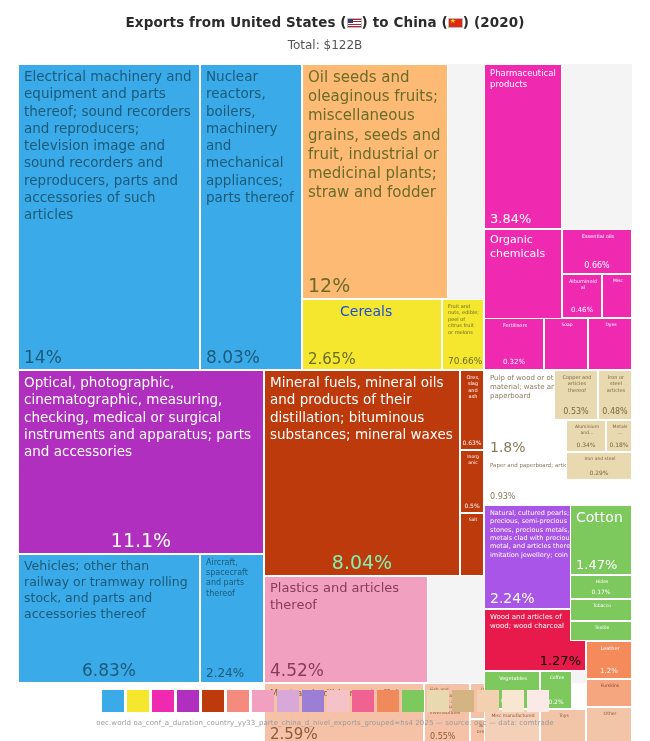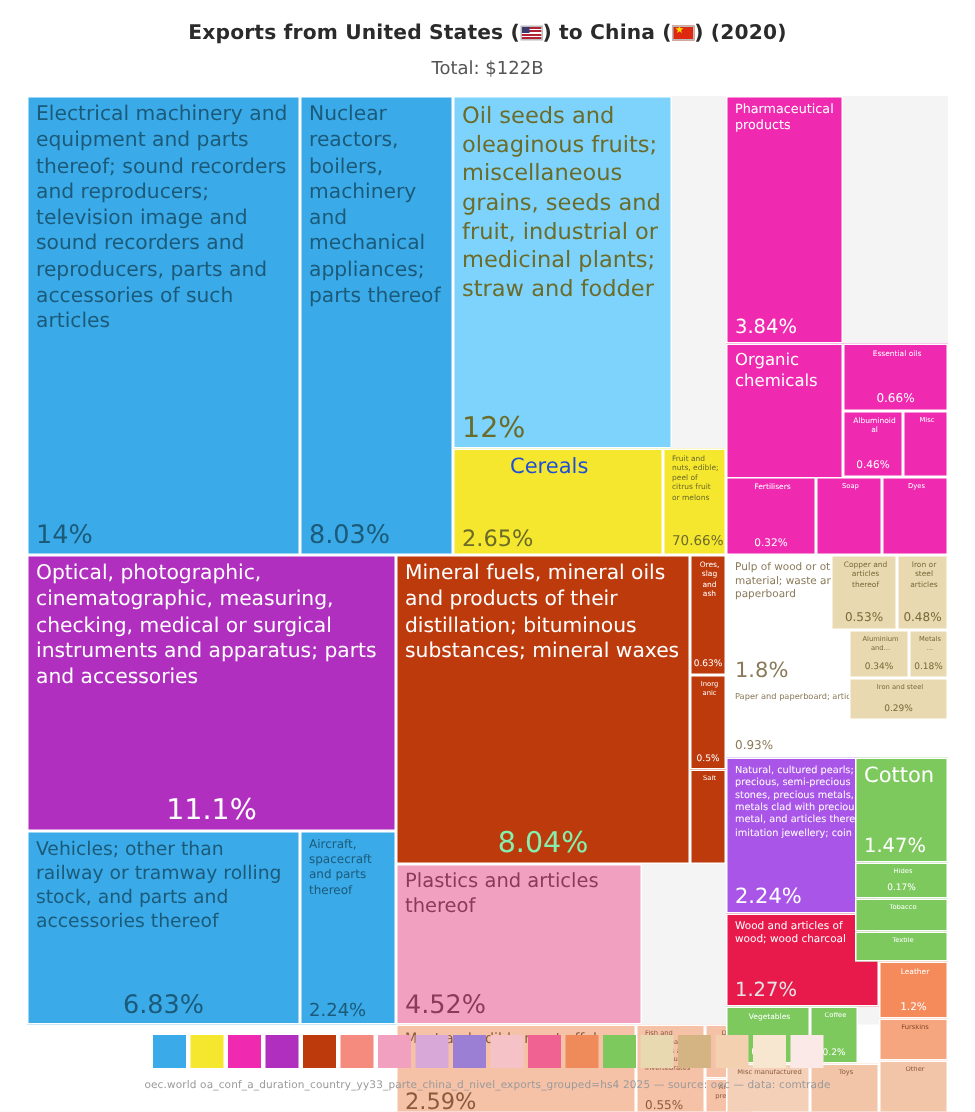--- a/index.html
+++ b/index.html
@@ -131,21 +131,21 @@
 
   <div id="treemap">
       <div class="cell" style="left: 0px; top: 0px; width: 182px; height: 306px; background: rgb(58, 171, 232);">
         <div class="lbl" style="font-size: 13.5px; color: rgb(28, 90, 122); max-height: 290px;">Electrical machinery and equipment and parts thereof; sound recorders and reproducers; television image and sound recorders and reproducers, parts and accessories of such articles</div>
         <div class="val" style="font-size: 17px; color: rgb(28, 90, 122);">14%</div>
       </div>
       <div class="cell" style="left: 182px; top: 0px; width: 102px; height: 306px; background: rgb(58, 171, 232);">
         <div class="lbl" style="font-size: 13.5px; color: rgb(28, 90, 122); max-height: 290px;">Nuclear reactors, boilers, machinery and mechanical appliances; parts thereof</div>
         <div class="val" style="font-size: 17px; color: rgb(28, 90, 122);">8.03%</div>
       </div>
-      <div class="cell" style="left: 284px; top: 0px; width: 146px; height: 235px; background: #7dd3fc;">
+      <div class="cell" style="left: 284px; top: 0px; width: 146px; height: 235px; background: #fdba74;">
         <div class="lbl" style="font-size: 15px; color: rgb(107, 107, 42); max-height: 219px;">Oil seeds and oleaginous fruits; miscellaneous grains, seeds and fruit, industrial or medicinal plants; straw and fodder</div>
         <div class="val" style="font-size: 19px; color: rgb(107, 107, 42);">12%</div>
       </div>
       <div class="cell" style="left: 284px; top: 235px; width: 140px; height: 71px; background: rgb(245, 230, 46);">
         <div class="lbl" style="font-size: 14px; color: #1d4ed8; max-height: 55px; margin-left: 32px;">Cereals</div>
         <div class="val" style="font-size: 15px; color: rgb(107, 107, 42);">2.65%</div>
       </div>
       <div class="cell" style="left: 424px; top: 235px; width: 42px; height: 71px; background: rgb(245, 230, 46);">
         <div class="lbl" style="font-size: 5px; color: rgb(107, 107, 42); max-height: 55px;">Fruit and nuts, edible; peel of citrus fruit or melons</div>
         <div class="val" style="font-size: 9px; color: rgb(107, 107, 42);">70.66%</div>
@@ -255,21 +255,21 @@
       <div class="cell" style="left: 548px; top: 388px; width: 66px; height: 28px; background: rgb(232, 217, 176);">
         <div class="lbl center" style="font-size: 4.5px; color: rgb(122, 106, 58); max-height: 12px;">Iron and steel</div>
         <div class="val center" style="font-size: 6px; color: rgb(122, 106, 58);">0.29%</div>
       </div>
       <div class="cell" style="left: 552px; top: 441px; width: 62px; height: 70px; background: rgb(125, 201, 94);">
         <div class="lbl" style="font-size: 14px; color: rgb(255, 255, 255); max-height: 54px;">Cotton</div>
         <div class="val" style="font-size: 13px; color: rgb(255, 255, 255);">1.47%</div>
       </div>
       <div class="cell" style="left: 466px; top: 545px; width: 102px; height: 62px; background: rgb(232, 25, 75);">
         <div class="lbl" style="font-size: 7px; color: rgb(255, 255, 255); max-height: 46px;">Wood and articles of wood; wood charcoal</div>
-        <div class="val" style="font-size: 13px; color: #e5e5e5;">1.27%</div>
+        <div class="val" style="font-size: 13px; color: #000000; text-align: right;">1.27%</div>
       </div>
       <div class="cell" style="left: 466px; top: 607px; width: 56px; height: 38px; background: rgb(125, 201, 94);">
         <div class="lbl center" style="font-size: 5px; color: rgb(255, 255, 255); max-height: 22px;">Vegetables</div>
         <div class="val center" style="font-size: 7px; color: rgb(255, 255, 255);">0.39%</div>
       </div>
       <div class="cell" style="left: 522px; top: 607px; width: 32px; height: 38px; background: rgb(125, 201, 94);">
         <div class="lbl center" style="font-size: 4.5px; color: rgb(255, 255, 255); max-height: 22px;">Coffee</div>
         <div class="val center" style="font-size: 6px; color: rgb(255, 255, 255);">0.2%</div>
       </div>
       <div class="cell" style="left: 552px; top: 511px; width: 62px; height: 24px; background: rgb(125, 201, 94);">

